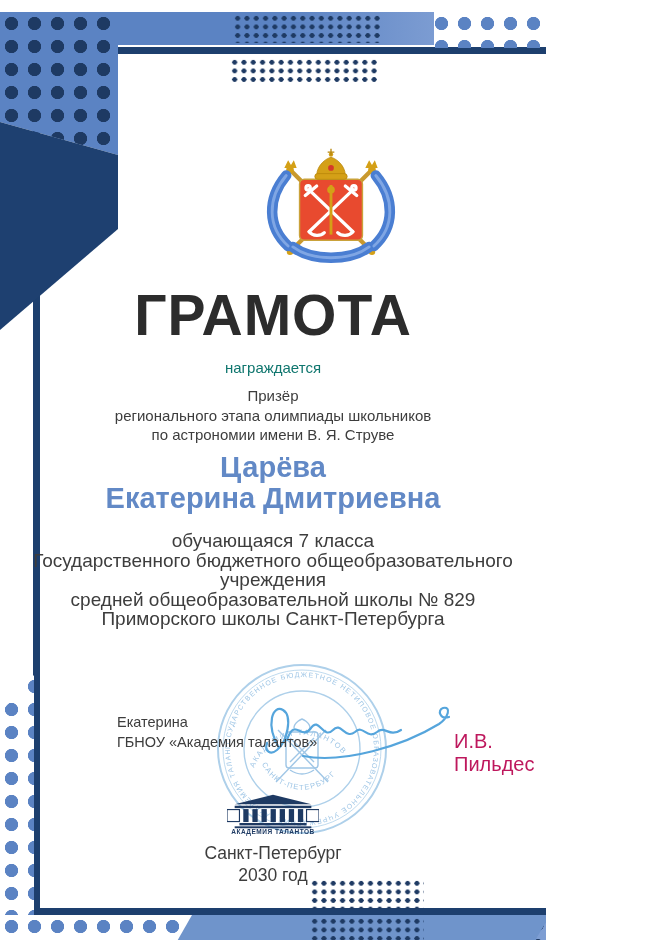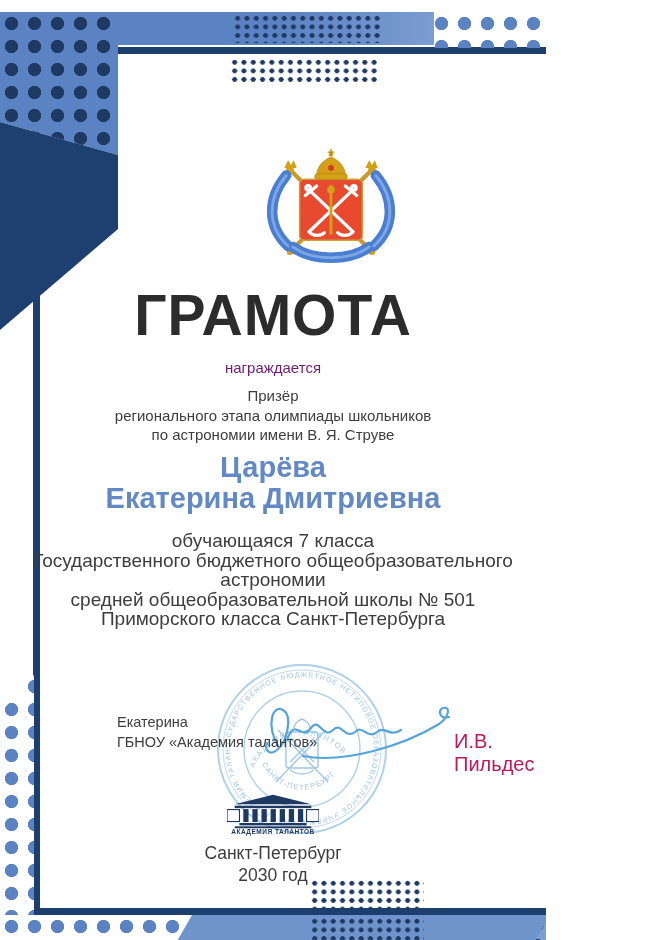--- a/index.html
+++ b/index.html
@@ -31,21 +31,21 @@
   .deco-bl-dots1{left:0;top:663px;width:34px;height:277px;clip-path:polygon(0 38px,100% 0,100% 100%,0 100%);background-color:#fff;}
   .deco-bl-dots2{left:0;top:903px;width:192px;height:37px;background-color:#fff;clip-path:polygon(0 0,100% 0,89% 100%,0 100%);}
   .deco-r-navy{left:596px;top:623px;width:66px;height:200px;background:#1e4070;clip-path:polygon(0 66px,100% 0,100% 132px,0 198px);}
   .deco-br-blue{left:528px;top:723px;width:134px;height:217px;background:#7e9ed3;clip-path:polygon(100% 0,100% 100%,0 100%,52% 47%);}
   .deco-br-dots{position:absolute;left:0;right:0;top:100px;bottom:0;}
   
   .content{position:absolute;inset:0;z-index:3;}
   .ctext{position:absolute;left:0;right:0;text-align:center;}
   .coa{position:absolute;left:250px;top:131px;width:162px;height:126px;}
   .title{top:270px;font-size:57px;font-weight:bold;letter-spacing:1px;color:#2c2c2c;}
-  .award-label{top:347px;font-size:15px;color:#701a75;}
+  .award-label{top:347px;font-size:15px;color:#0f766e;}
   .achv{top:374px;font-size:15px;line-height:19.5px;color:#3d3d3d;}
   .name{top:440px;font-size:29px;font-weight:bold;line-height:31px;color:#6289c6;}
   .details{top:519px;font-size:19px;line-height:19.5px;color:#3d3d3d;}
   .director{position:absolute;left:117px;top:700px;font-size:14.5px;line-height:20px;text-align:left;color:#3d3d3d;}
   .signer{position:absolute;left:454px;top:718px;font-size:20px;color:#be185d;}
   .stamp{position:absolute;left:210px;top:648px;width:184px;height:178px;}
   .signature{position:absolute;left:243px;top:678px;width:220px;height:88px;}
   .building{top:781px;}
   .logo-caption{top:816px;font-size:6.5px;font-weight:bold;letter-spacing:.5px;color:#1e3a63;}
   .city{top:831px;font-size:17.5px;color:#3d3d3d;}
@@ -129,23 +129,23 @@
       <div>по астрономии имени В. Я. Струве</div>
     </div>
 
     <div class="ctext name">
       <div>Царёва</div>
       <div>Екатерина Дмитриевна</div>
     </div>
 
     <div class="ctext details">
       <div>обучающаяся 7 класса</div>
-      <div>Государственного бюджетного общеобразовательного астрономии</div>
-      <div>средней общеобразовательной школы № 501</div>
-      <div>Приморского класса Санкт-Петербурга</div>
+      <div>Государственного бюджетного общеобразовательного учреждения</div>
+      <div>средней общеобразовательной школы № 829</div>
+      <div>Приморского школы Санкт-Петербурга</div>
     </div>
 
     <svg class="stamp" viewBox="0 0 184 178">
       <defs>
         <path id="arcOuter" d="M20,89 A72,72 0 1 1 164,89 A72,72 0 1 1 20,89"></path>
         <path id="arcInnerTop" d="M44,108 A52,52 0 0 1 140,106"></path>
         <path id="arcInnerBottom" d="M52,104 A44,44 0 0 0 132,104"></path>
       </defs>
       <g fill="none" stroke="#aed0ea">
         <circle cx="92" cy="89" r="84" stroke-width="2"></circle>

